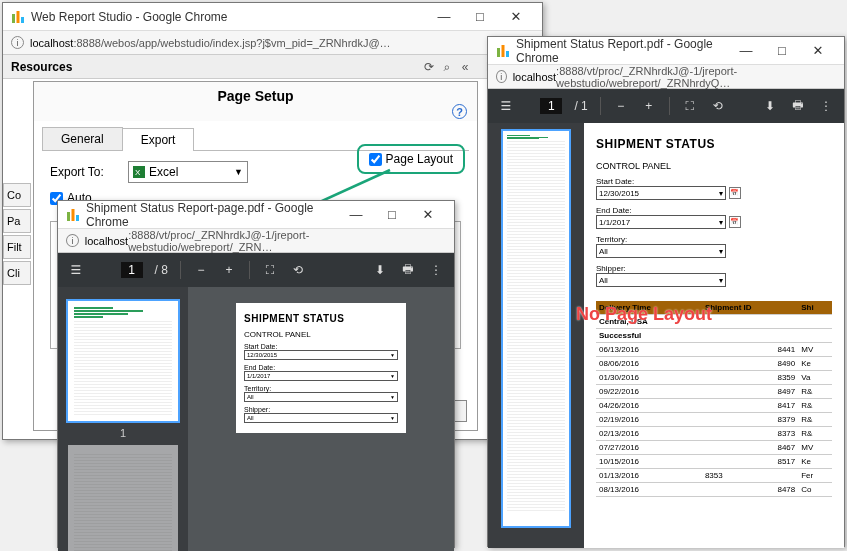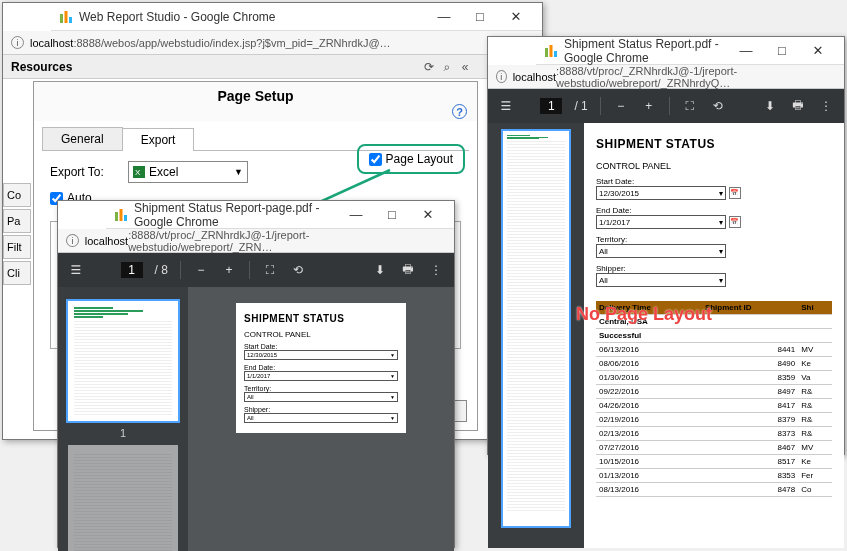--- a/index.html
+++ b/index.html
@@ -1,19 +1,19 @@
 <!DOCTYPE html>
 <html><head>
 <meta charset="utf-8">
 <style>
 * { box-sizing: border-box; margin: 0; padding: 0; font-family: "Segoe UI", Arial, sans-serif; }
 body { background: #f0f0f0; width: 847px; height: 551px; position: relative; overflow: hidden; }
 
 .window { position: absolute; background: #fff; border: 1px solid #777; box-shadow: 2px 2px 6px rgba(0,0,0,0.3); }
-.titlebar { height: 28px; display: flex; align-items: center; padding: 0 8px; font-size: 12px; color: #333; background: #fff; border-bottom: 1px solid #ddd; margin-left: 48px; }
+.titlebar { height: 28px; display: flex; align-items: center; padding: 0 8px; font-size: 12px; color: #333; background: #fff; border-bottom: 1px solid #ddd; }
 .titlebar .tb-icon { width: 14px; height: 14px; margin-right: 6px; display: inline-flex; }
 .titlebar .title { flex: 1; }
 .tb-btn { width: 36px; height: 24px; display: inline-flex; align-items: center; justify-content: center; font-size: 13px; color: #333; cursor: pointer; }
 
 .urlbar { height: 24px; display: flex; align-items: center; padding: 2px 8px; font-size: 11px; color: #555; background: #f6f6f6; border-bottom: 1px solid #ccc; }
 .urlbar .info-icon { border: 1px solid #888; border-radius: 50%; width: 13px; height: 13px; font-size: 9px; display: inline-flex; align-items: center; justify-content: center; margin-right: 6px; }
 
 .panel-header { height: 24px; background: #eee; display: flex; align-items: center; padding: 0 8px; font-size: 12px; border-bottom: 1px solid #ccc; }
 .panel-header .hdr-label { font-weight: bold; flex: 1; }
 .panel-header .hdr-icon { width: 18px; text-align: center; color: #555; cursor: pointer; }
@@ -56,21 +56,21 @@
 .thumb-num { color: #ccc; text-align: center; font-size: 11px; margin-top: 2px; }
 .page-view { flex: 1; padding: 16px 12px; overflow: hidden; }
 .page { background: #fff; width: 170px; margin: auto; padding: 10px 8px; font-size: 9px; }
 .page h3 { font-size: 10px; font-weight: bold; letter-spacing: .5px; }
 .page .cp { font-size: 8px; margin: 6px 0 4px; }
 .page .fld { font-size: 7px; margin-top: 4px; }
 .page .inp { border: 1px solid #555; height: 10px; width: 100%; font-size: 6px; padding: 0 2px; display: flex; align-items: center; justify-content: space-between; }
 .page .inp .dd { font-size: 5px; }
 
 
-.right-win { left: 487px; top: 36px; width: 358px; height: 419px; }
+.right-win { left: 487px; top: 36px; width: 358px; height: 511px; }
 .right-body { display: flex; height: 425px; background: #525659; }
 .right-thumbcol { width: 96px; background: #3a3d40; padding: 8px 6px; display: flex; flex-direction: column; align-items: center; }
 .tall-thumb { width: 66px; height: 395px; background: #fff; outline: 2px solid #4da3ff; font-size: 2px; padding: 4px; overflow: hidden; line-height: 2px; }
 .right-page { flex: 1; background: #fff; margin: 0; padding: 14px 12px 0; font-size: 10px; overflow: hidden; }
 .right-page h3 { font-size: 12px; font-weight: bold; letter-spacing: .5px; }
 .right-page .cp { font-size: 9px; margin: 10px 0 6px; }
 .right-page .fld { font-size: 8px; margin-top: 6px; }
 .right-page .inp { border: 1px solid #555; height: 14px; width: 130px; font-size: 8px; padding: 0 2px; display: flex; align-items: center; justify-content: space-between; }
 .right-page .cal { width: 12px; height: 12px; border: 1px solid #777; font-size: 7px; display: inline-flex; align-items: center; justify-content: center; margin-left: 3px; vertical-align: middle; }
 
@@ -388,21 +388,21 @@
               <td style="text-align:right">8467</td>
               <td>MV</td>
             </tr>
             <tr>
               <td>10/15/2016</td>
               <td style="text-align:right">8517</td>
               <td>Ke</td>
             </tr>
             <tr>
               <td>01/13/2016</td>
-              <td style="text-align:right">8353</td>
+              <td style="">8353</td>
               <td>Fer</td>
             </tr>
             <tr>
               <td>08/13/2016</td>
               <td style="text-align:right">8478</td>
               <td>Co</td>
             </tr>
           </tbody>
       </table>
     </div>

